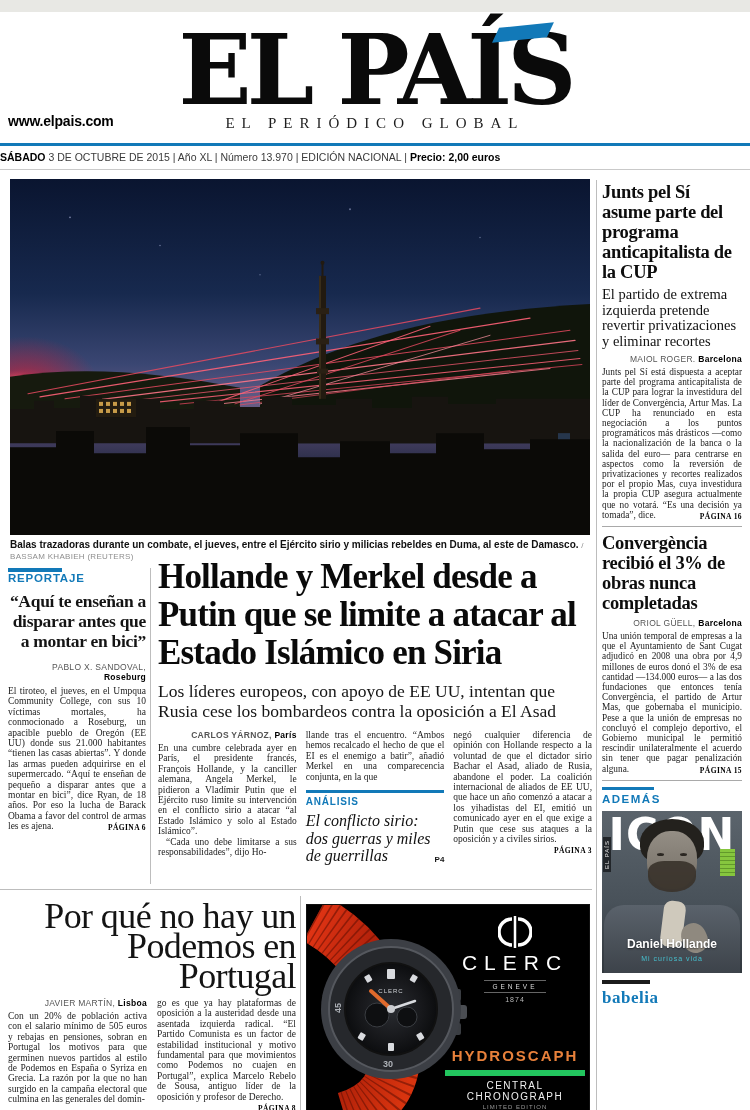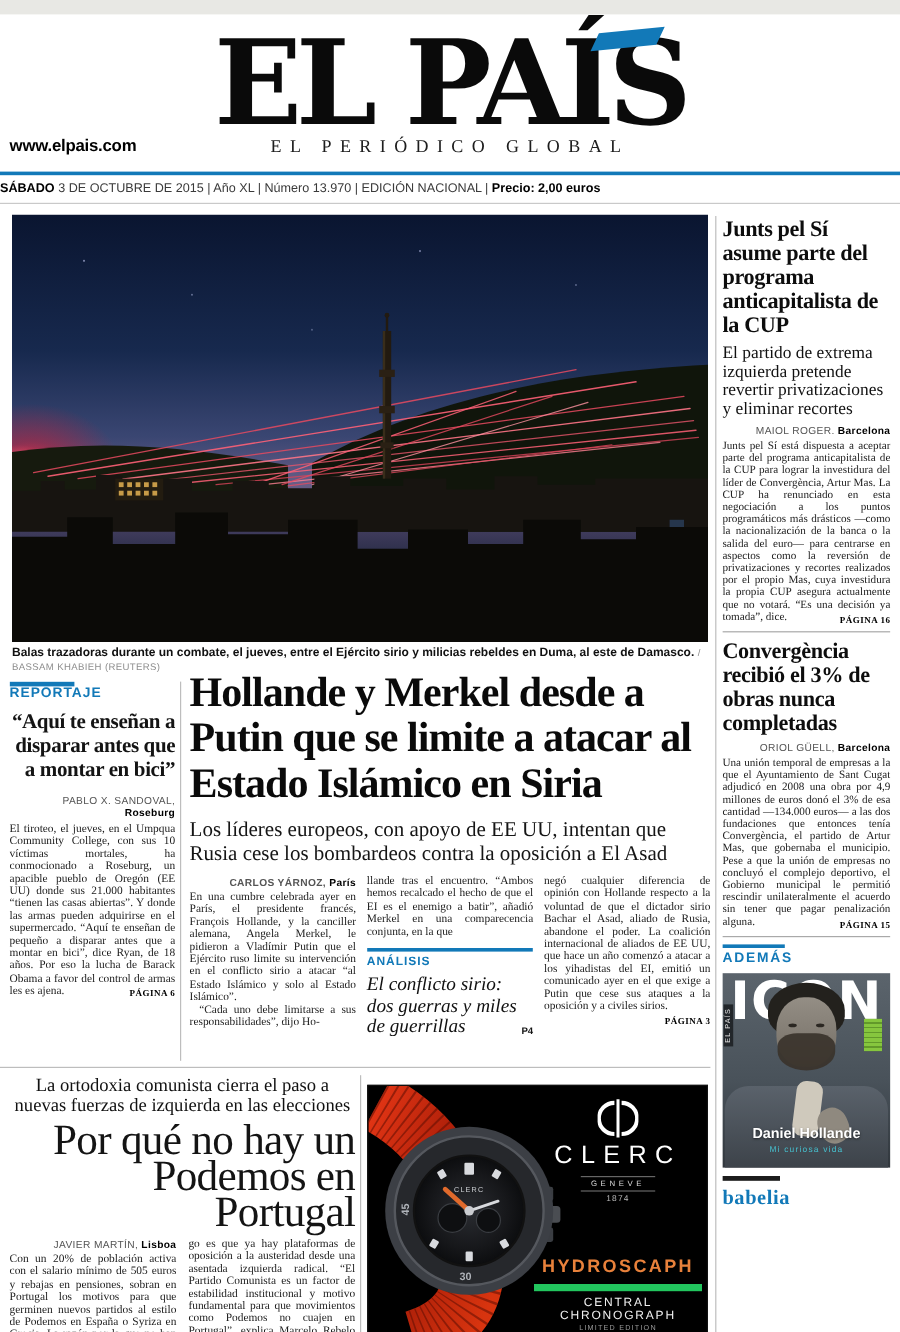--- a/index.html
+++ b/index.html
@@ -301,21 +301,20 @@
       <div class="lead-col">
         <p class="bodytxt">
           <span>negó cualquier diferencia de opinión con Hollande respecto a la voluntad de que el dictador sirio Bachar el Asad, aliado de Rusia, abandone el poder. La coalición internacional de aliados de EE UU, que hace un año comenzó a atacar a los yihadistas del EI, emitió un comunicado ayer en el que exige a Putin que cese sus ataques a la oposición y a civiles sirios.</span>
           <span class="pgref">PÁGINA 3</span>
         </p>
       </div>
     </div>
   </div>
 
   <div class="podemos">
-    <p class="strap">La ortodoxia comunista cierra el paso a nuevas fuerzas de izquierda en las elecciones</p>
     <h2 class="pod-head">Por qué no hay un Podemos en Portugal</h2>
     <div class="pod-cols">
       <div class="pod-col">
         <p class="byline">
           <span>JAVIER MARTÍN,</span>
           <b>Lisboa</b>
         </p>
         <p class="bodytxt">Con un 20% de población activa con el salario mínimo de 505 euros y rebajas en pensiones, sobran en Portugal los motivos para que germinen nuevos partidos al estilo de Podemos en España o Syriza en Grecia. La razón por la que no han surgido en la campaña electoral que culmina en las generales del domin-</p>
       </div>
       <div class="pod-col">

